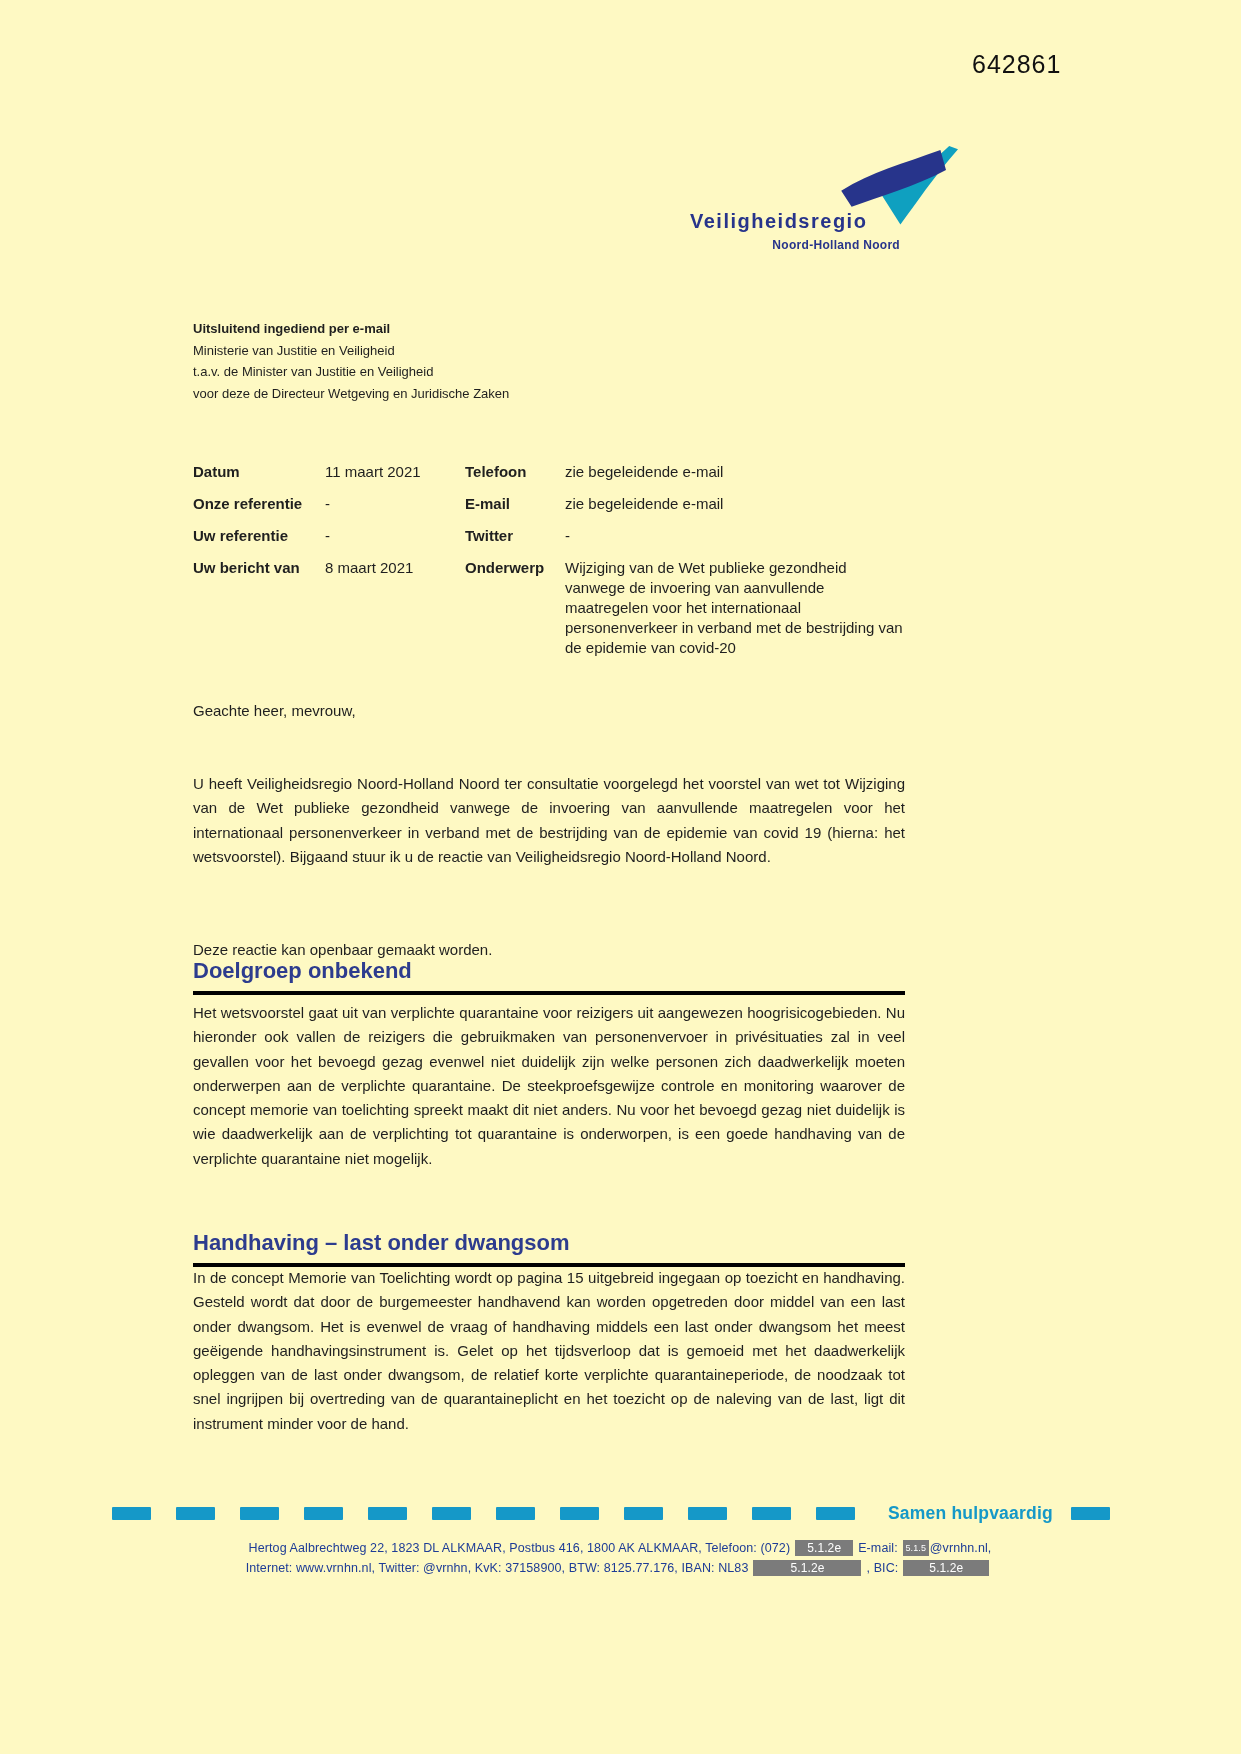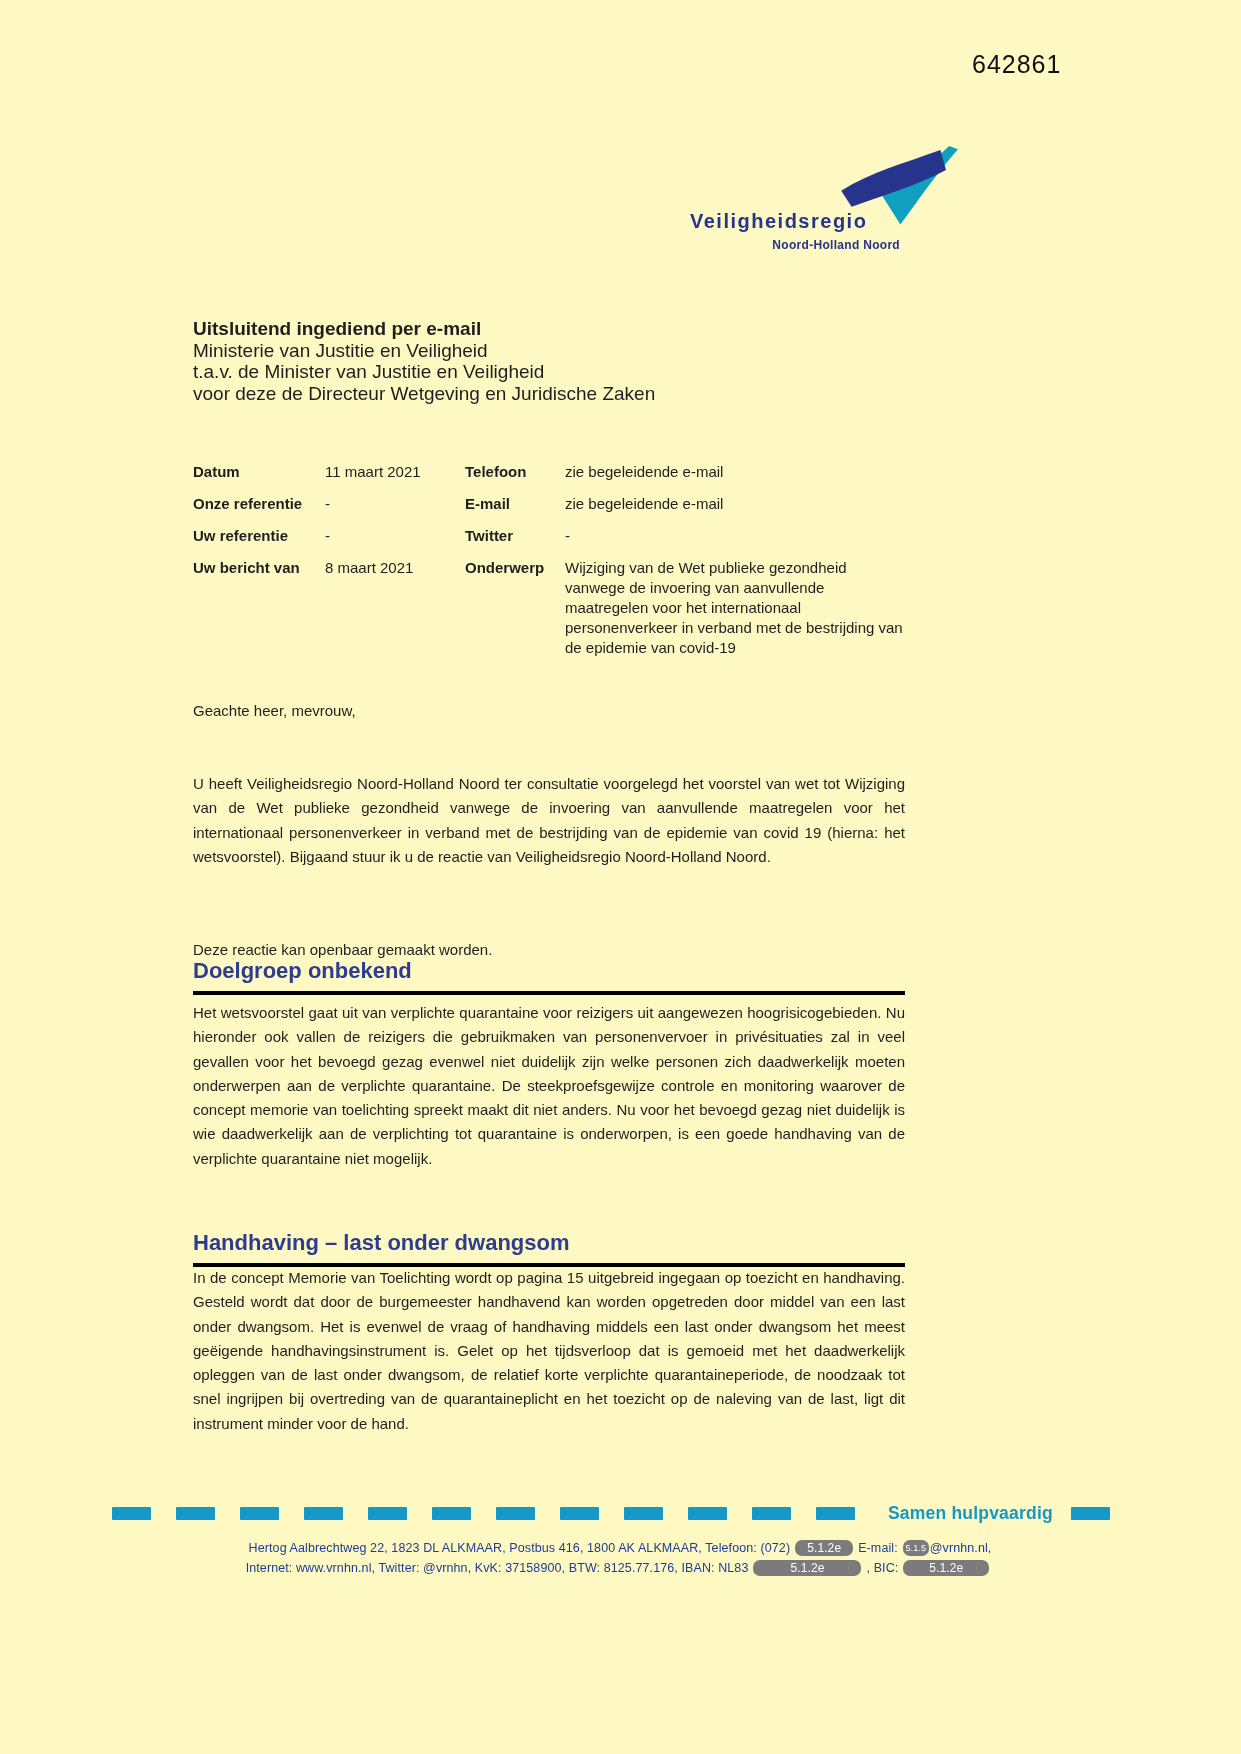--- a/index.html
+++ b/index.html
@@ -22,21 +22,21 @@
   .logo-mark{position:absolute;right:2px;top:0;width:132px;height:88px;}
   .logo-title{
     position:absolute;left:0;top:64px;
     font-size:20px;font-weight:bold;letter-spacing:1.5px;color:#27348B;
   }
   .logo-subtitle{
     position:absolute;right:66px;top:92px;
     font-size:12px;font-weight:bold;letter-spacing:.3px;color:#27348B;
   }
   
-  .address{position:absolute;left:193px;top:318px;font-size:19px;line-height:21.5px;}
+  .address{position:absolute;left:193px;top:318px;font-size:13px;line-height:21.5px;}
   .address .bold{font-weight:bold;}
   
   .meta{
     position:absolute;left:193px;top:462px;width:712px;
     display:grid;grid-template-columns:132px 140px 100px 340px;
     font-size:15px;line-height:20px;row-gap:12px;
   }
   .meta .lab{font-weight:bold;}
   
   .salutation{position:absolute;left:193px;top:702px;font-size:15px;}
@@ -70,21 +70,21 @@
     position:absolute;left:120px;top:1538px;width:1000px;
     font-size:12.5px;color:#1E3C96;letter-spacing:.1px;
   }
   .fline{
     display:flex;justify-content:center;align-items:center;
     height:20px;white-space:nowrap;
   }
   .redact{
     display:inline-flex;align-items:center;justify-content:center;
     background:#7b7b7b;color:#fff;height:16px;
-    font-size:12px;margin:13px 5px;border-radius:7px;
+    font-size:12px;margin:13px 5px;
   }
   .redact.w58{width:58px;}
   .redact.w26{width:26px;font-size:9px;margin-right:1px;}
   .redact.w108{width:108px;}
   .redact.w86{width:86px;}
 </style>
 </head>
 <body>
 
 <div class="page">
@@ -119,21 +119,21 @@
     <div>zie begeleidende e-mail</div>
 
     <div class="lab">Uw referentie</div>
     <div>-</div>
     <div class="lab">Twitter</div>
     <div>-</div>
 
     <div class="lab">Uw bericht van</div>
     <div>8 maart 2021</div>
     <div class="lab">Onderwerp</div>
-    <div>Wijziging van de Wet publieke gezondheid vanwege de invoering van aanvullende maatregelen voor het internationaal personenverkeer in verband met de bestrijding van de epidemie van covid-19</div>
+    <div>Wijziging van de Wet publieke gezondheid vanwege de invoering van aanvullende maatregelen voor het internationaal personenverkeer in verband met de bestrijding van de epidemie van covid-20</div>
   </div>
 
   <div class="salutation">Geachte heer, mevrouw,</div>
 
   <p class="body p1">U heeft Veiligheidsregio Noord-Holland Noord ter consultatie voorgelegd het voorstel van wet tot Wijziging van de Wet publieke gezondheid vanwege de invoering van aanvullende maatregelen voor het internationaal personenverkeer in verband met de bestrijding van de epidemie van covid 19 (hierna: het wetsvoorstel). Bijgaand stuur ik u de reactie van Veiligheidsregio Noord-Holland Noord.</p>
   <p class="body p2">Deze reactie kan openbaar gemaakt worden.</p>
 
   <div class="section-h h1">Doelgroep onbekend</div>
   <p class="body p3">Het wetsvoorstel gaat uit van verplichte quarantaine voor reizigers uit aangewezen hoogrisicogebieden. Nu hieronder ook vallen de reizigers die gebruikmaken van personenvervoer in privésituaties zal in veel gevallen voor het bevoegd gezag evenwel niet duidelijk zijn welke personen zich daadwerkelijk moeten onderwerpen aan de verplichte quarantaine. De steekproefsgewijze controle en monitoring waarover de concept memorie van toelichting spreekt maakt dit niet anders. Nu voor het bevoegd gezag niet duidelijk is wie daadwerkelijk aan de verplichting tot quarantaine is onderworpen, is een goede handhaving van de verplichte quarantaine niet mogelijk.</p>
 

